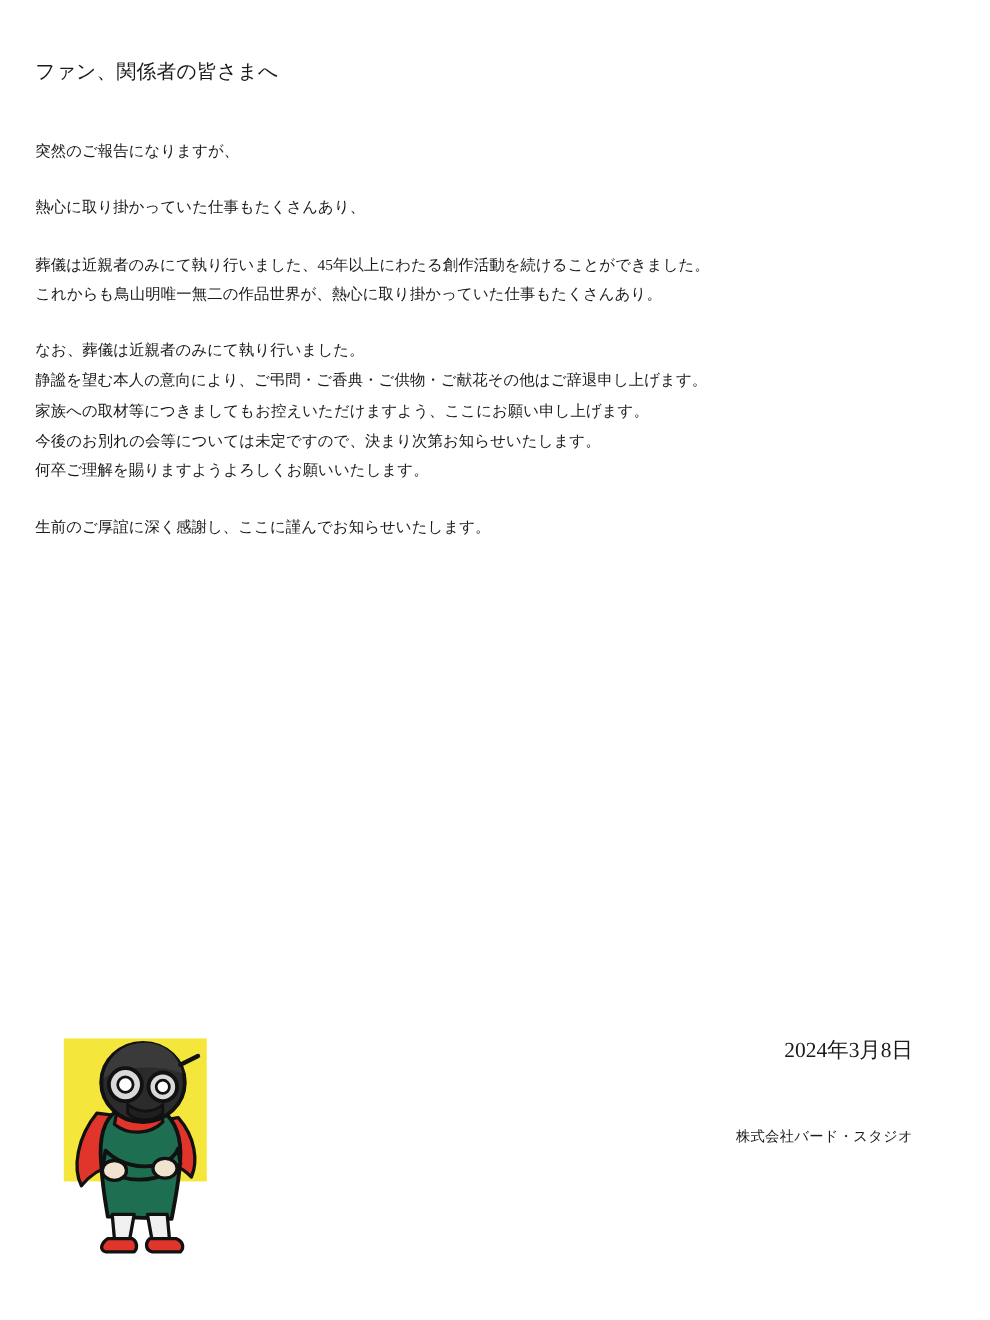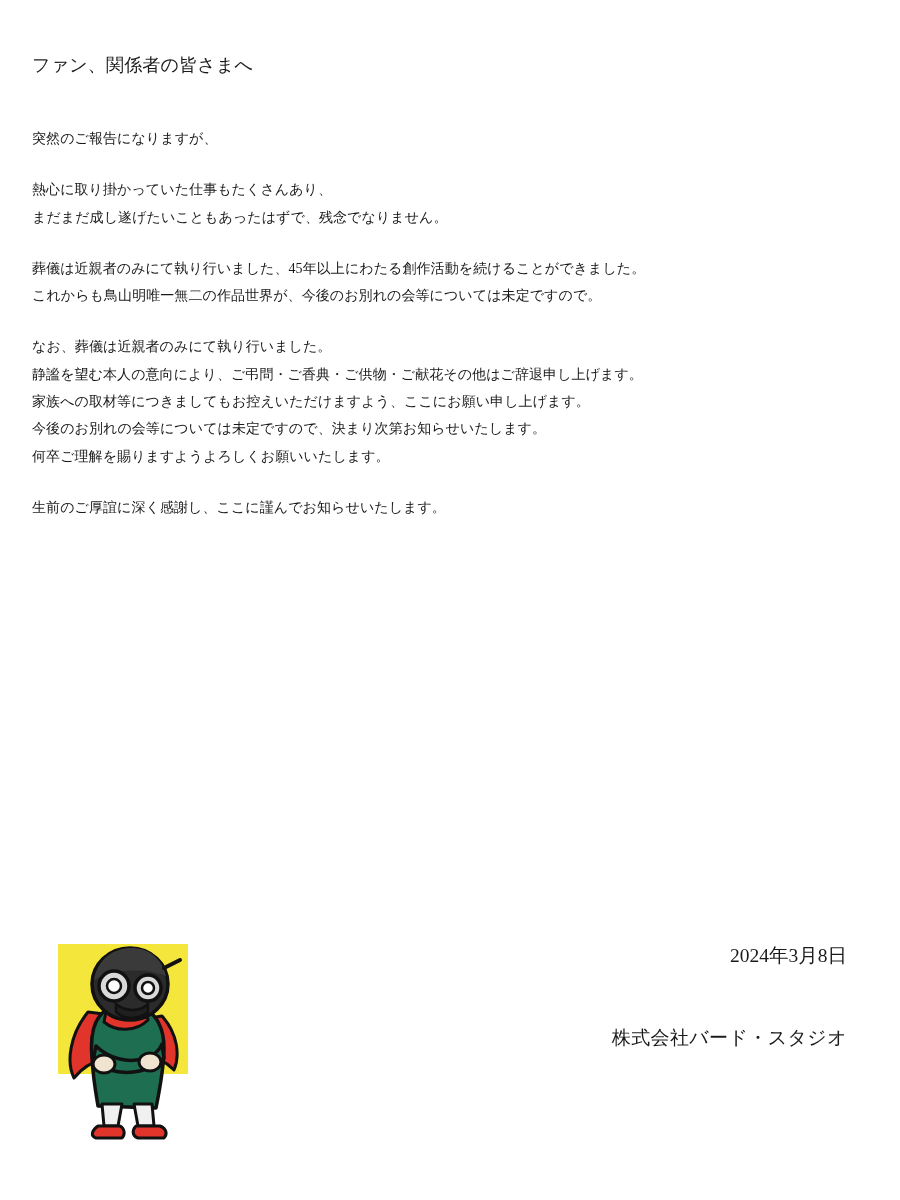--- a/index.html
+++ b/index.html
@@ -37,36 +37,36 @@
     font-size: 14px;
     line-height: 1.95;
     letter-spacing: 0.005em;
     white-space: nowrap;
   }
   .block.gap-lg {
     margin-top: 24px;
   }
   .sign-area {
     position: absolute;
-    right: 53px;
+    right: 70px;
     top: 940px;
     width: 560px;
     text-align: right;
   }
   .sign-date {
     font-size: 19.5px;
     line-height: 1.6;
     margin: 0;
   }
   .sign-names {
     margin-top: 52px;
   }
   .sign-names p {
     margin: 0 0 22px 0;
-    font-size: 19px;
+    font-size: 13px;
     line-height: 1.6;
     letter-spacing: 0.02em;
   }
   .sign-names p:last-child {
     margin-bottom: 0;
   }
   .logo {
     position: absolute;
     left: 44px;
     top: 938px;
@@ -85,26 +85,25 @@
 <div class="page">
 
   <p class="salutation">ファン、関係者の皆さまへ</p>
 
   <div class="block">
     <p>突然のご報告になりますが、</p>
   </div>
 
   <div class="block gap-lg">
     <p>熱心に取り掛かっていた仕事もたくさんあり、</p>
-    <p>まだまだ成し遂げたいこともあったはずで、残念でなりません。</p>
   </div>
 
   <div class="block gap-lg">
     <p>葬儀は近親者のみにて執り行いました、45年以上にわたる創作活動を続けることができました。</p>
-    <p>これからも鳥山明唯一無二の作品世界が、今後のお別れの会等については未定ですので。</p>
+    <p>これからも鳥山明唯一無二の作品世界が、熱心に取り掛かっていた仕事もたくさんあり。</p>
   </div>
 
   <div class="block gap-lg">
     <p>なお、葬儀は近親者のみにて執り行いました。</p>
     <p>静謐を望む本人の意向により、ご弔問・ご香典・ご供物・ご献花その他はご辞退申し上げます。</p>
     <p>家族への取材等につきましてもお控えいただけますよう、ここにお願い申し上げます。</p>
     <p>今後のお別れの会等については未定ですので、決まり次第お知らせいたします。</p>
     <p>何卒ご理解を賜りますようよろしくお願いいたします。</p>
   </div>
 

